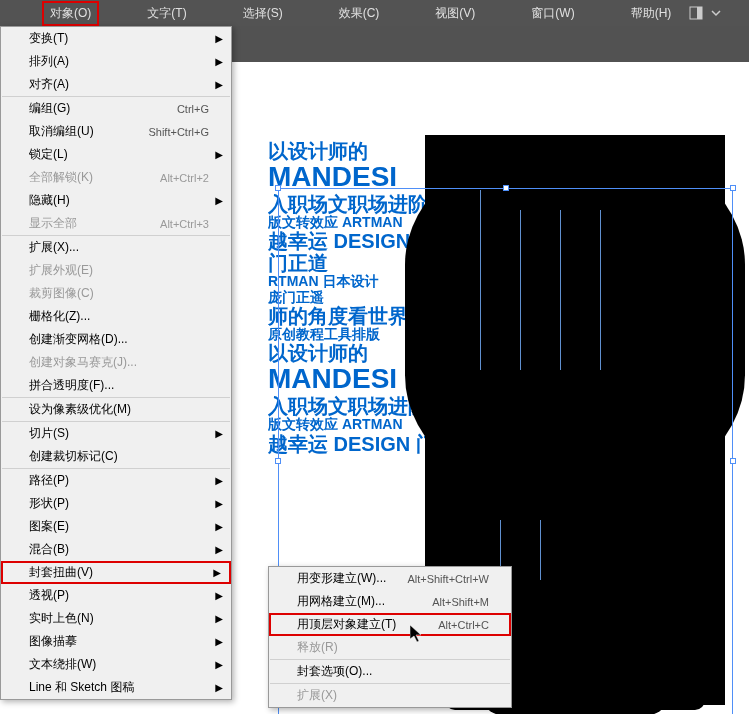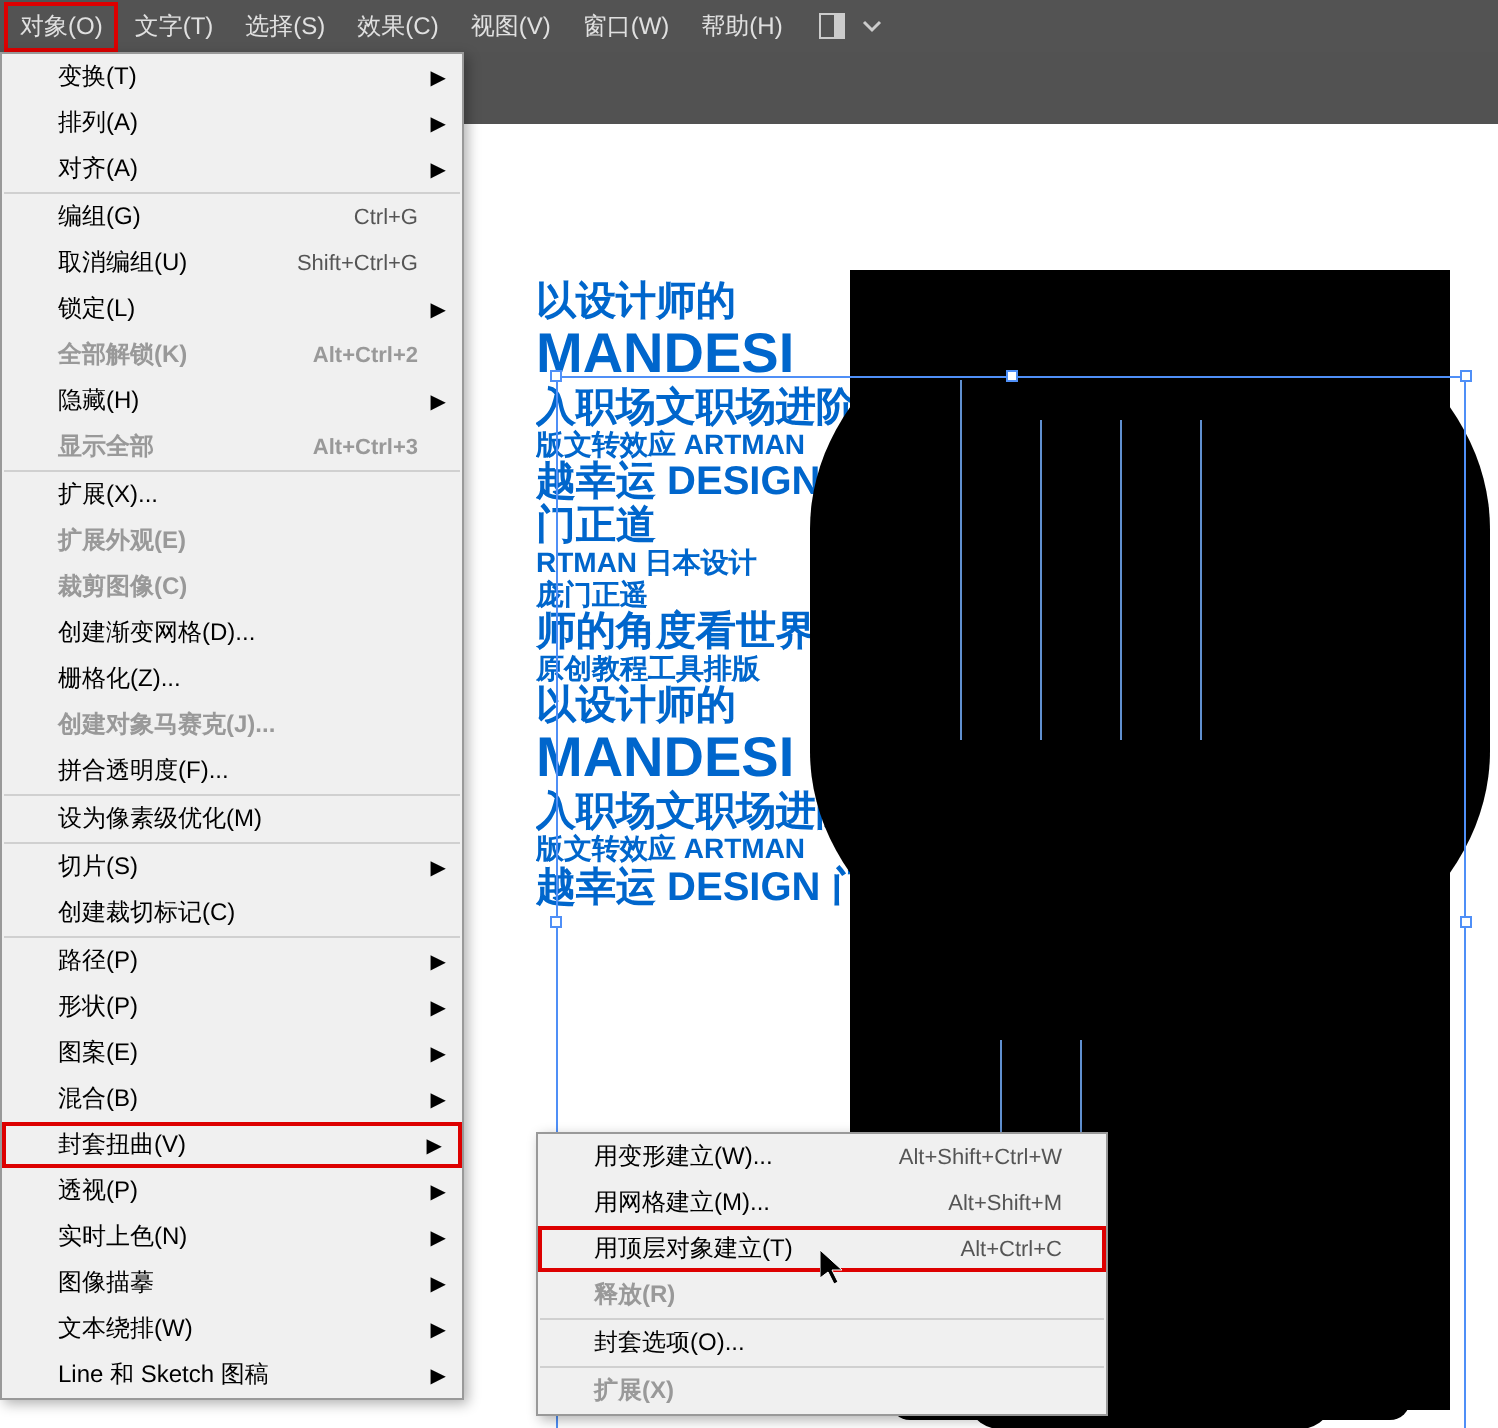--- a/index.html
+++ b/index.html
@@ -1,33 +1,33 @@
 <!DOCTYPE html>
 <html><head>
 <meta charset="utf-8">
 <style>
 * { margin: 0; padding: 0; box-sizing: border-box; font-family: "Microsoft YaHei", sans-serif; }
 body { width: 749px; height: 714px; background: #fff; overflow: hidden; position: relative; }
 
 .menubar { background: #535353; height: 26px; display: flex; align-items: center; padding: 0 2px; color: #e0e0e0; font-size: 12px; }
-.menubar-item { padding: 4px 8px; cursor: pointer; }
+.menubar-item { padding: 4px 8px; cursor: pointer; margin-left: 40px; }
 .menubar-item.active { background: #535353; border: 2px solid #d00; padding: 2px 6px; }
 .menubar-icons { display: flex; align-items: center; margin-left: 10px; gap: 6px; }
 .icon-svg { width: 14px; height: 14px; fill: #ccc; }
 
 .dropdown { position: absolute; top: 26px; left: 0; width: 232px; background: #f0f0f0; border: 1px solid #999; box-shadow: 2px 2px 6px rgba(0,0,0,0.3); z-index: 100; }
 .separator { height: 1px; background: #d0d0d0; margin: 0 1px; }
 .menu-item { display: flex; justify-content: space-between; align-items: center; padding: 3px 22px 3px 28px; font-size: 12px; color: #000; cursor: pointer; position: relative; }
-.menu-item.disabled { color: #999; font-weight: bold; }
+.menu-item.disabled { color: #999; }
 .menu-item.highlighted { border: 2px solid #d00; padding: 1px 20px 1px 26px; text-align: center; }
 .menu-item .arrow { position: absolute; right: 8px; font-size: 10px; }
 .shortcut { color: #555; font-size: 11px; }
 .menu-item.disabled .shortcut { color: #999; }
 
-.submenu { position: absolute; top: 566px; left: 268px; width: 286px; background: #f0f0f0; border: 1px solid #999; box-shadow: 2px 2px 6px rgba(0,0,0,0.3); z-index: 101; }
+.submenu { position: absolute; top: 566px; left: 268px; width: 244px; background: #f0f0f0; border: 1px solid #999; box-shadow: 2px 2px 6px rgba(0,0,0,0.3); z-index: 101; }
 .submenu .menu-item.highlighted { border: 2px solid #d00; padding: 1px 20px 1px 26px; gap: 12px; }
 
 .canvas { position: absolute; top: 26px; left: 0; right: 0; bottom: 0; background: #fff; z-index: 1; }
 .canvas-gray { position: absolute; top: 0; left: 0; right: 0; height: 36px; background: #525252; }
 
 .text-bg { position: absolute; top: 140px; left: 268px; width: 260px; height: 540px; overflow: hidden; z-index: 2; }
 .text-line { color: #0066cc; font-weight: bold; white-space: nowrap; line-height: 1.1; }
 .tl-big { font-size: 28px; font-family: Arial Black, sans-serif; }
 .tl-med { font-size: 20px; }
 .tl-sm { font-size: 14px; }
@@ -152,24 +152,24 @@
     <div class="menu-item">
       <span>扩展(X)...</span>
     </div>
     <div class="menu-item disabled">
       <span>扩展外观(E)</span>
     </div>
     <div class="menu-item disabled">
       <span>裁剪图像(C)</span>
     </div>
     <div class="menu-item">
+      <span>栅格化(Z)...</span>
+    </div>
+    <div class="menu-item">
       <span>创建渐变网格(D)...</span>
-    </div>
-    <div class="menu-item">
-      <span>栅格化(Z)...</span>
     </div>
     <div class="menu-item disabled">
       <span>创建对象马赛克(J)...</span>
     </div>
     <div class="menu-item">
       <span>拼合透明度(F)...</span>
     </div>
     <div class="separator"></div>
     <div class="menu-item">
       <span>设为像素级优化(M)</span>

